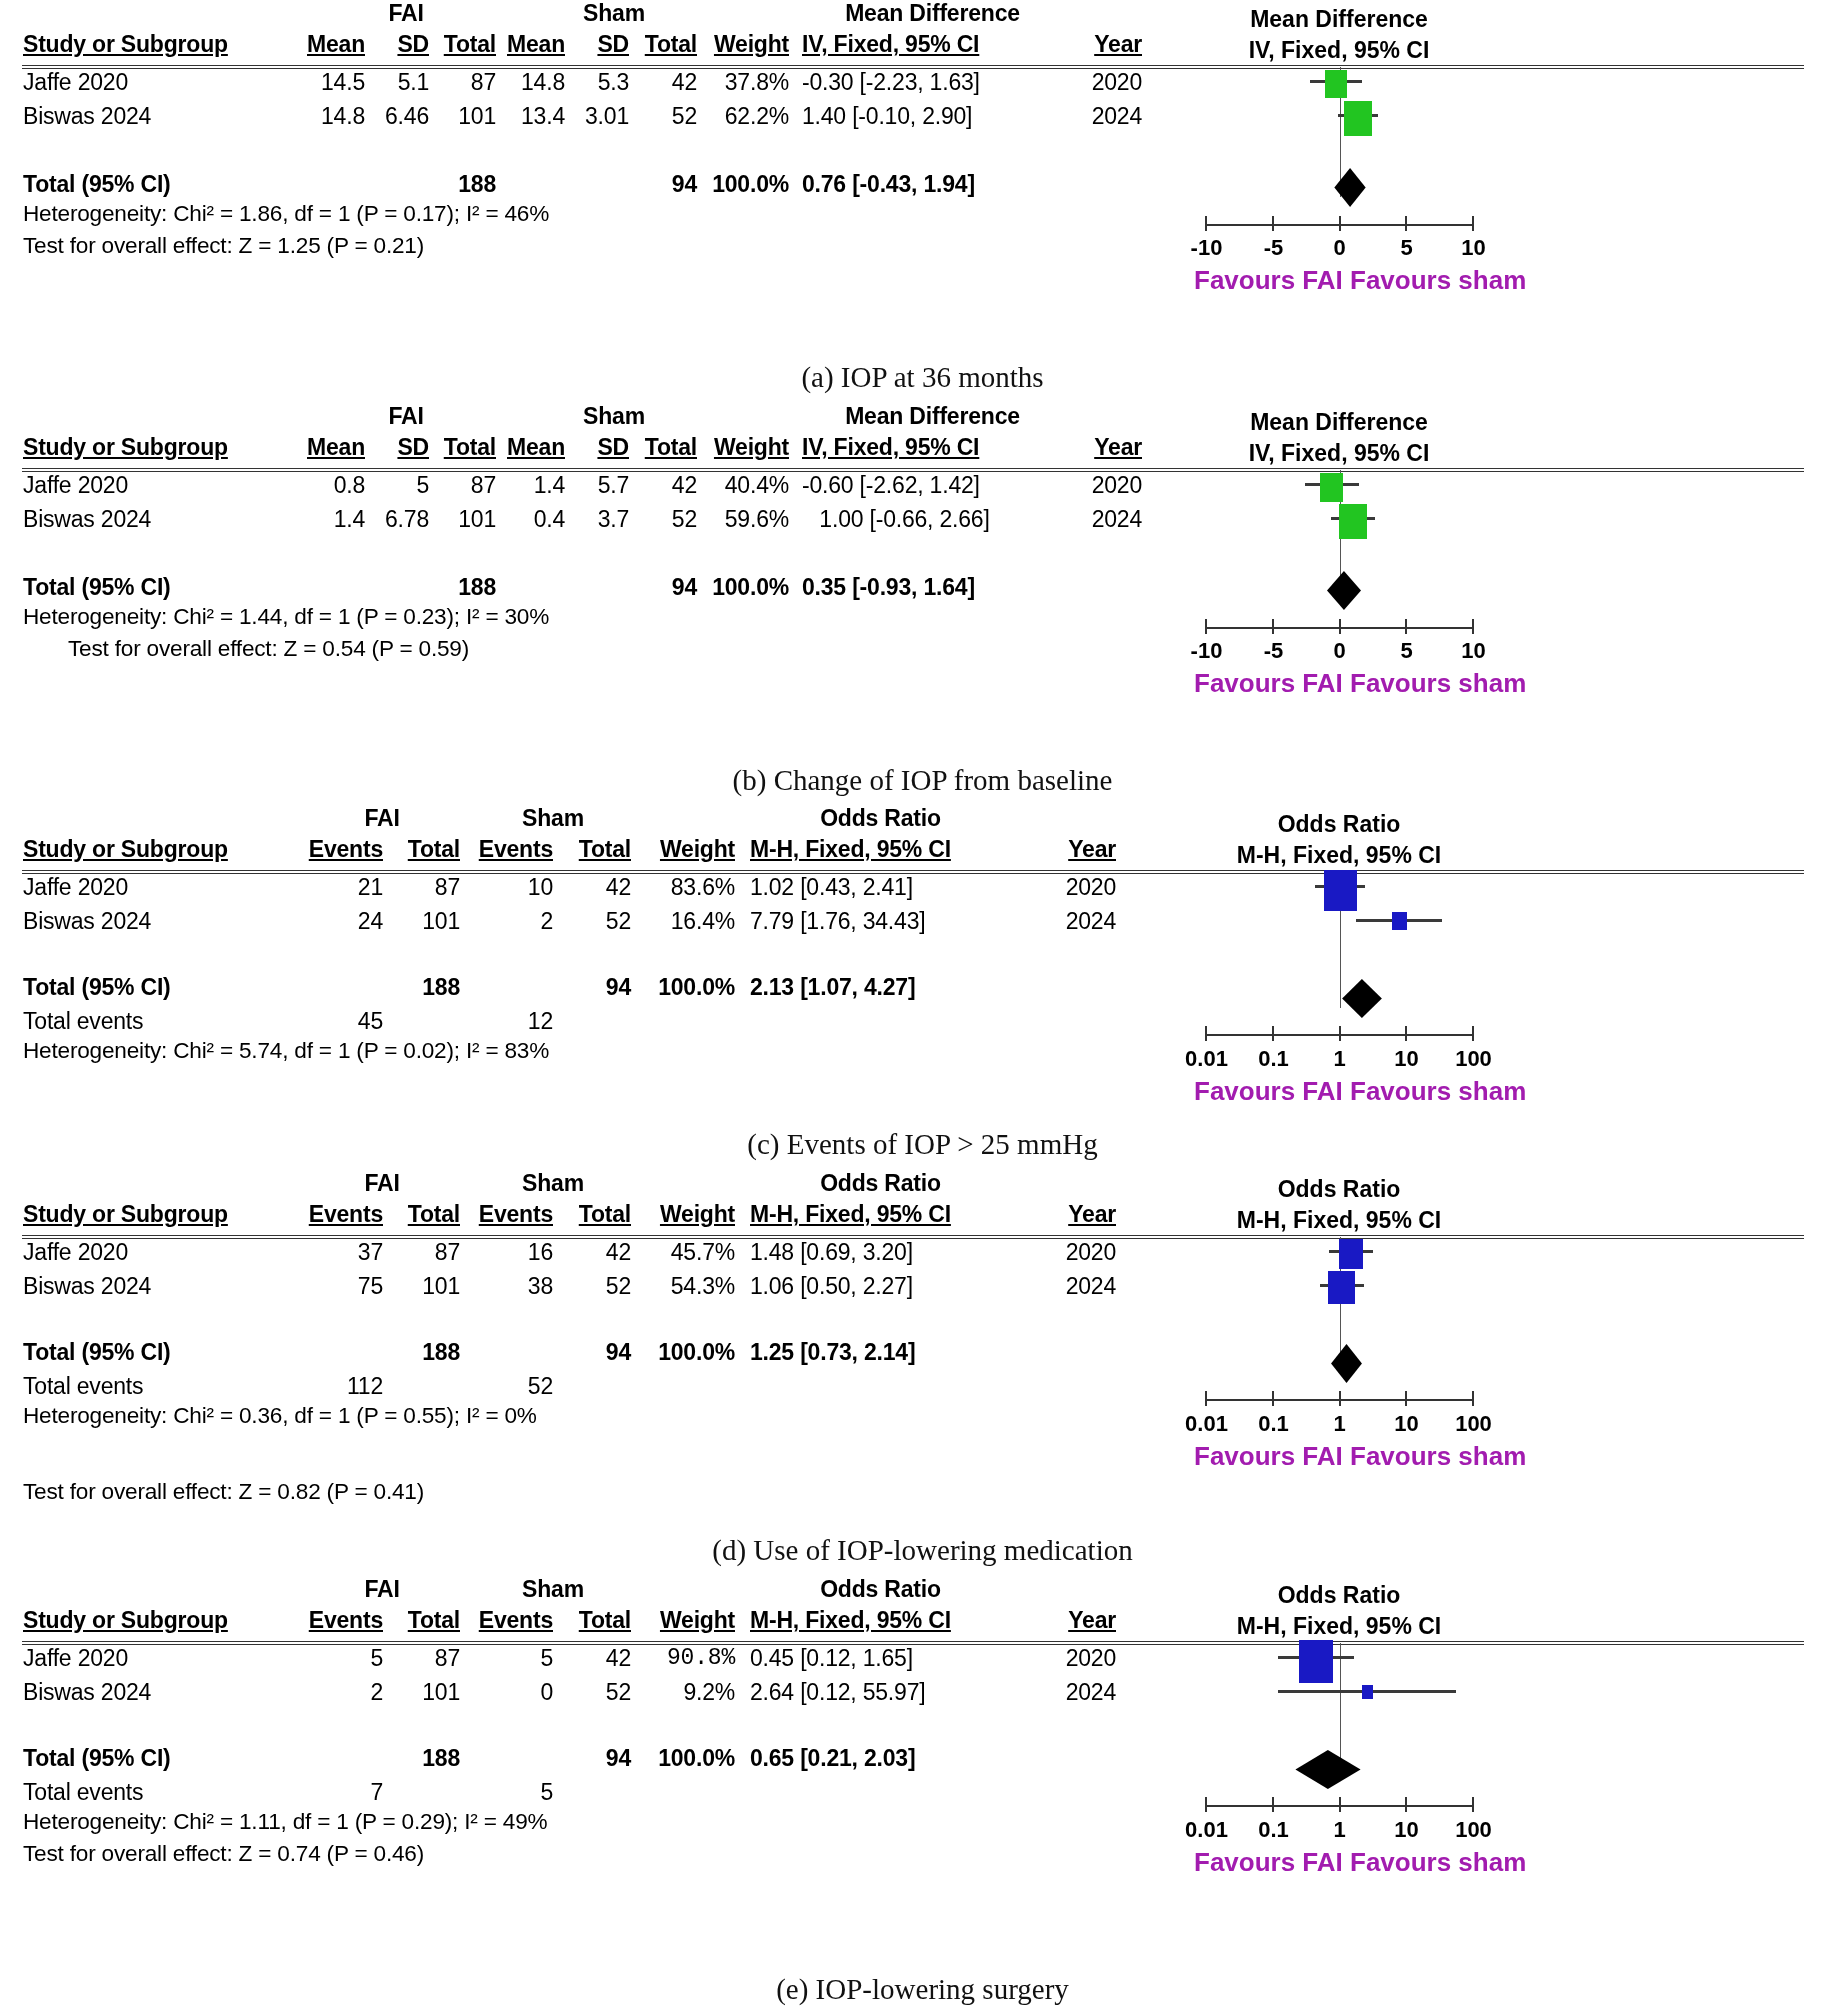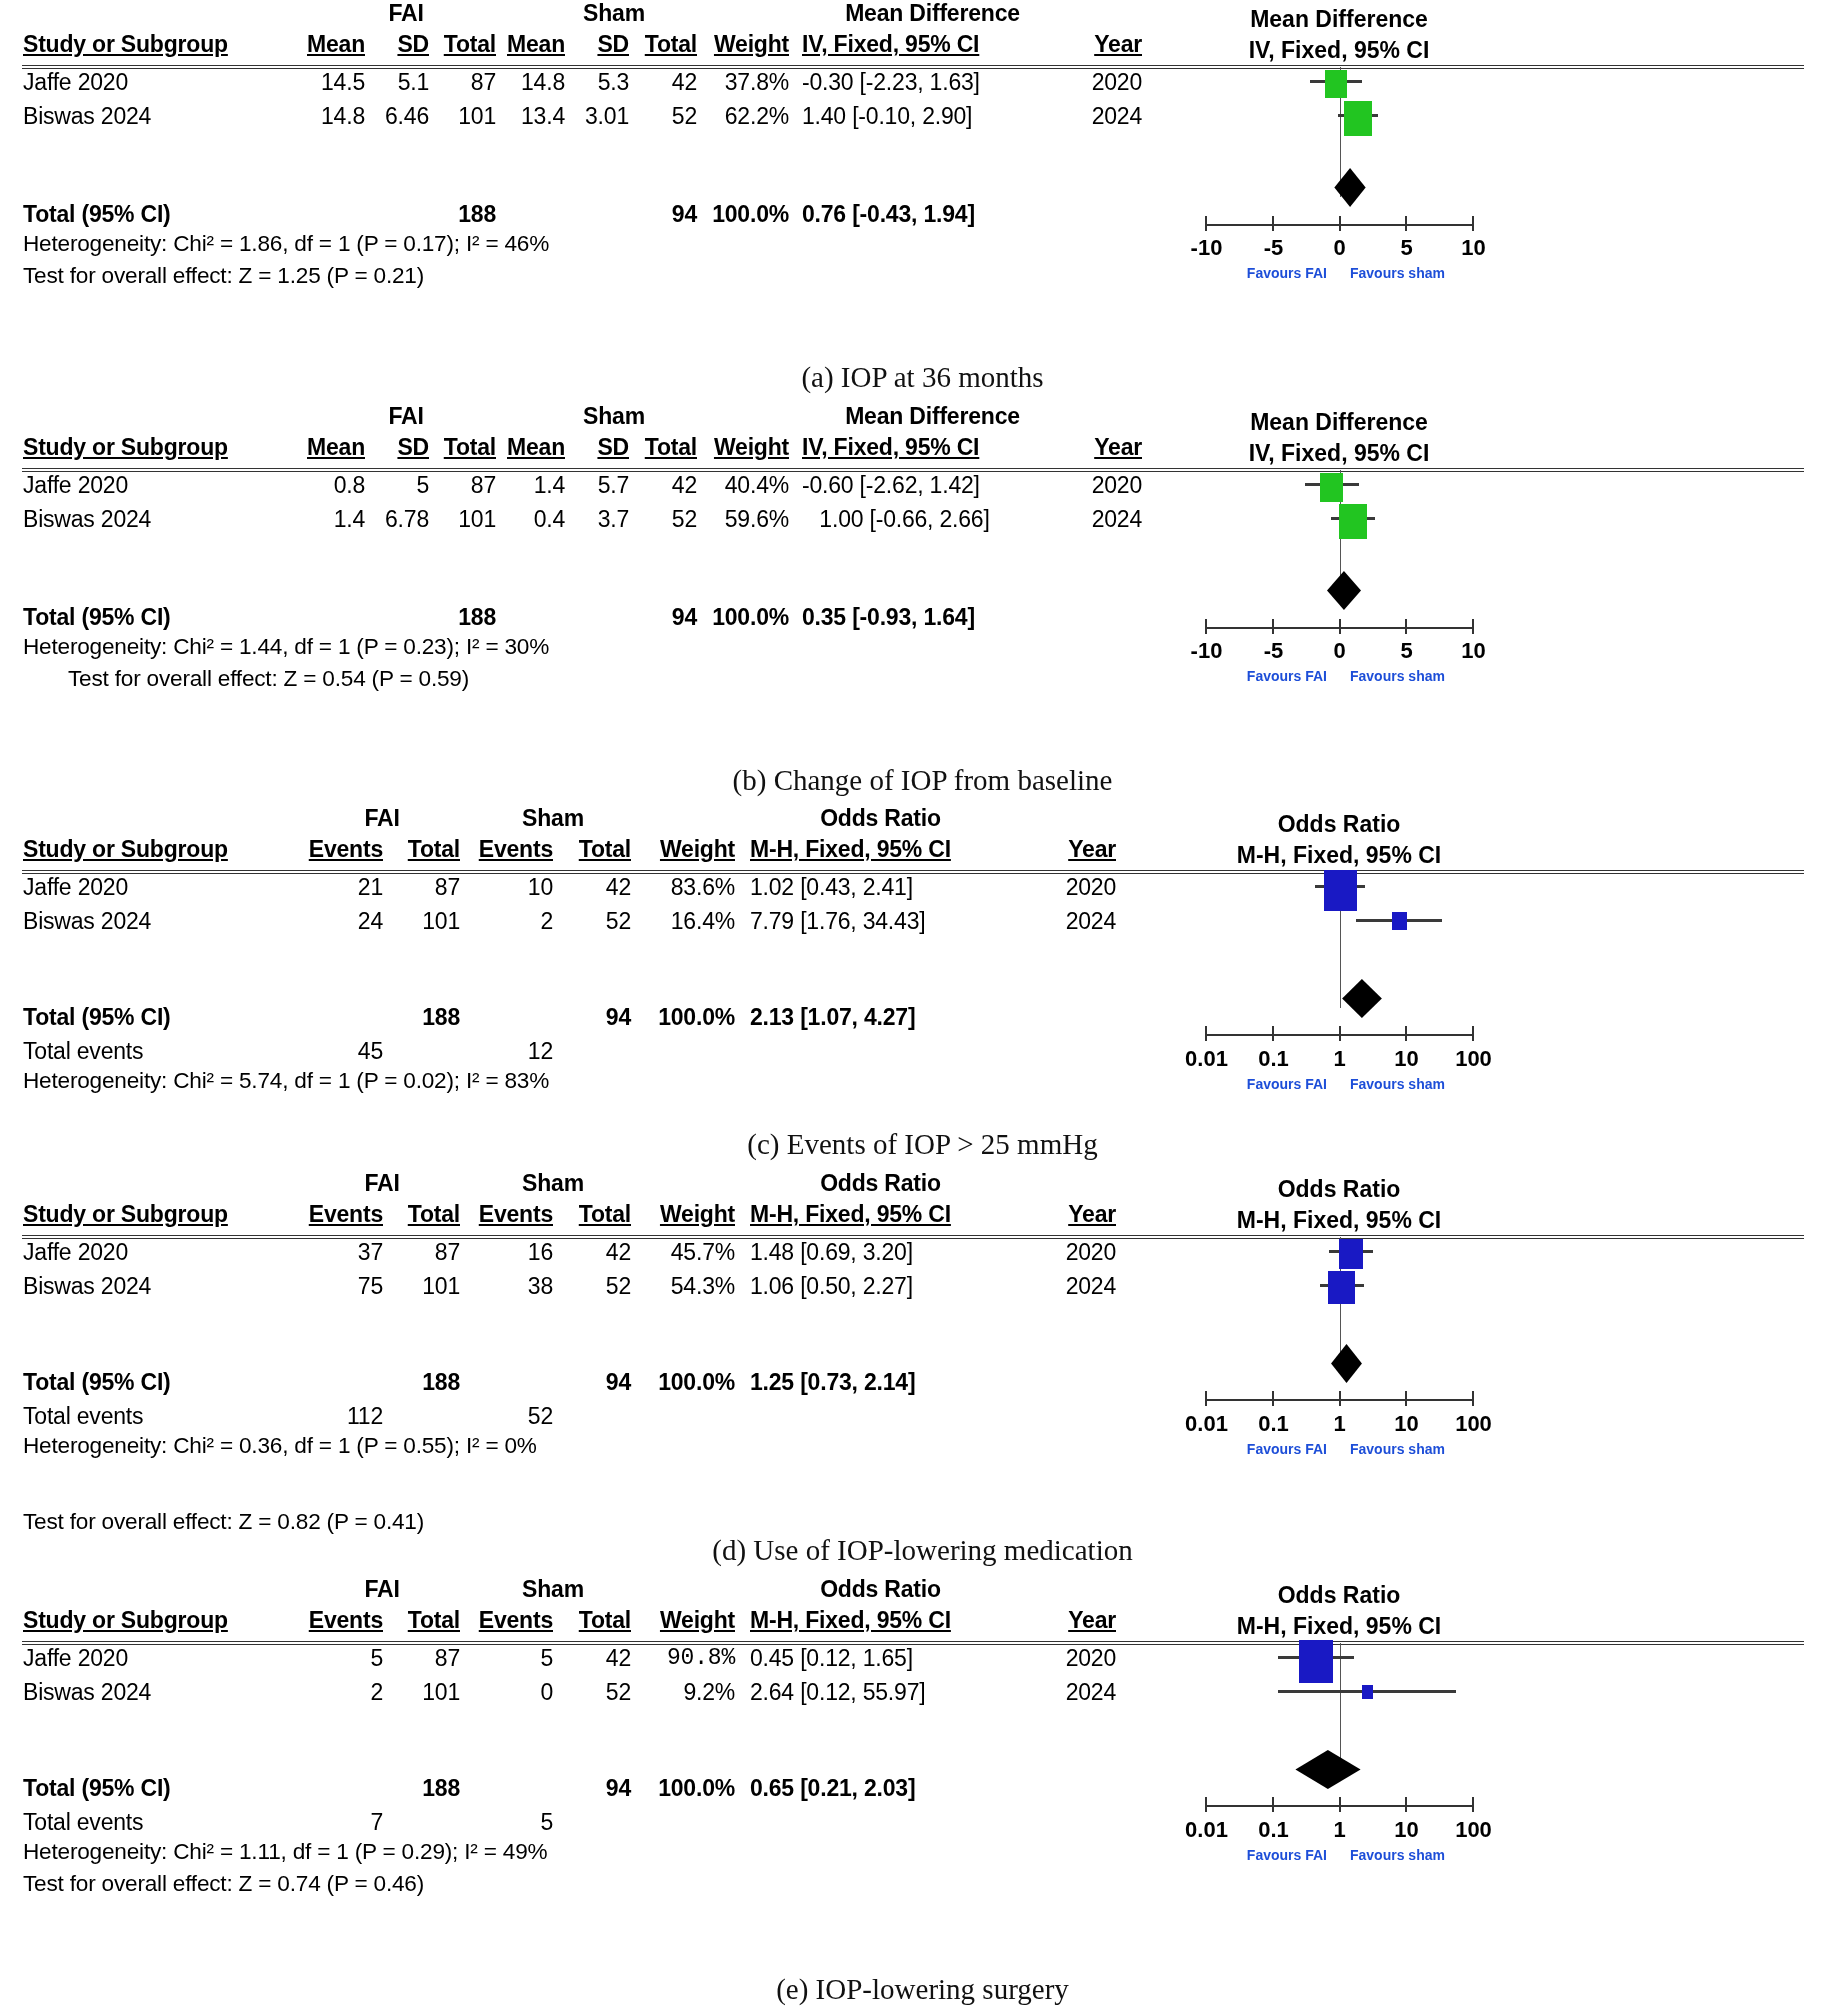--- a/index.html
+++ b/index.html
@@ -13,32 +13,32 @@
   .panel{position:relative;width:1845px;}
   
   .tbl{position:absolute;left:0;top:0;width:1217px;font-size:23px;font-weight:700;letter-spacing:-0.2px;}
   .grp-row{position:relative;height:31px;}
   .hdr-row{position:relative;height:34px;}
   .rule{position:absolute;left:22px;width:1782px;border-top:1.7px solid #333;border-bottom:1.7px solid #333;height:1.7px;}
   .c{position:absolute;white-space:nowrap;}
   .ctr{text-align:center;}
   .ul{text-decoration:underline;text-underline-offset:2.3px;}
   .data-row{position:relative;height:34px;font-weight:400;}
-  .data-row.bold{font-weight:700;margin-top:30px;}
+  .data-row.bold{font-weight:700;}
   .note{position:relative;height:32px;font-weight:400;font-size:22.6px;}
   
   .plot{position:absolute;top:0;left:0;width:1845px;height:100%;pointer-events:none;}
   .ptitle{position:absolute;font-size:23px;font-weight:700;text-align:center;white-space:nowrap;}
   .vline{position:absolute;width:1.2px;background:#555;}
   .ci{position:absolute;height:2.9px;background:#3a3a3a;}
   .sqr{position:absolute;}
   .axis{position:absolute;height:2.3px;background:#333;}
   .tick{position:absolute;width:2.3px;height:15px;background:#333;}
   .tlab{position:absolute;font-size:22px;font-weight:700;text-align:center;white-space:nowrap;}
-  .fav{position:absolute;font-size:14px;font-weight:700;white-space:nowrap;color:#1d4ed8;}
+  .fav{position:absolute;font-size:26px;font-weight:700;white-space:nowrap;color:#a21caf;}
   .caption{position:absolute;width:1845px;text-align:center;
            font-family:"Liberation Serif", serif;font-size:29px;color:#111;white-space:nowrap;}
 </style>
 </head>
 <body>
 
 <div id="root">
     <div class="panel" style="position:absolute;left:0;top:0px;height:403px;">
       <div class="tbl">
         <div class="grp-row">

